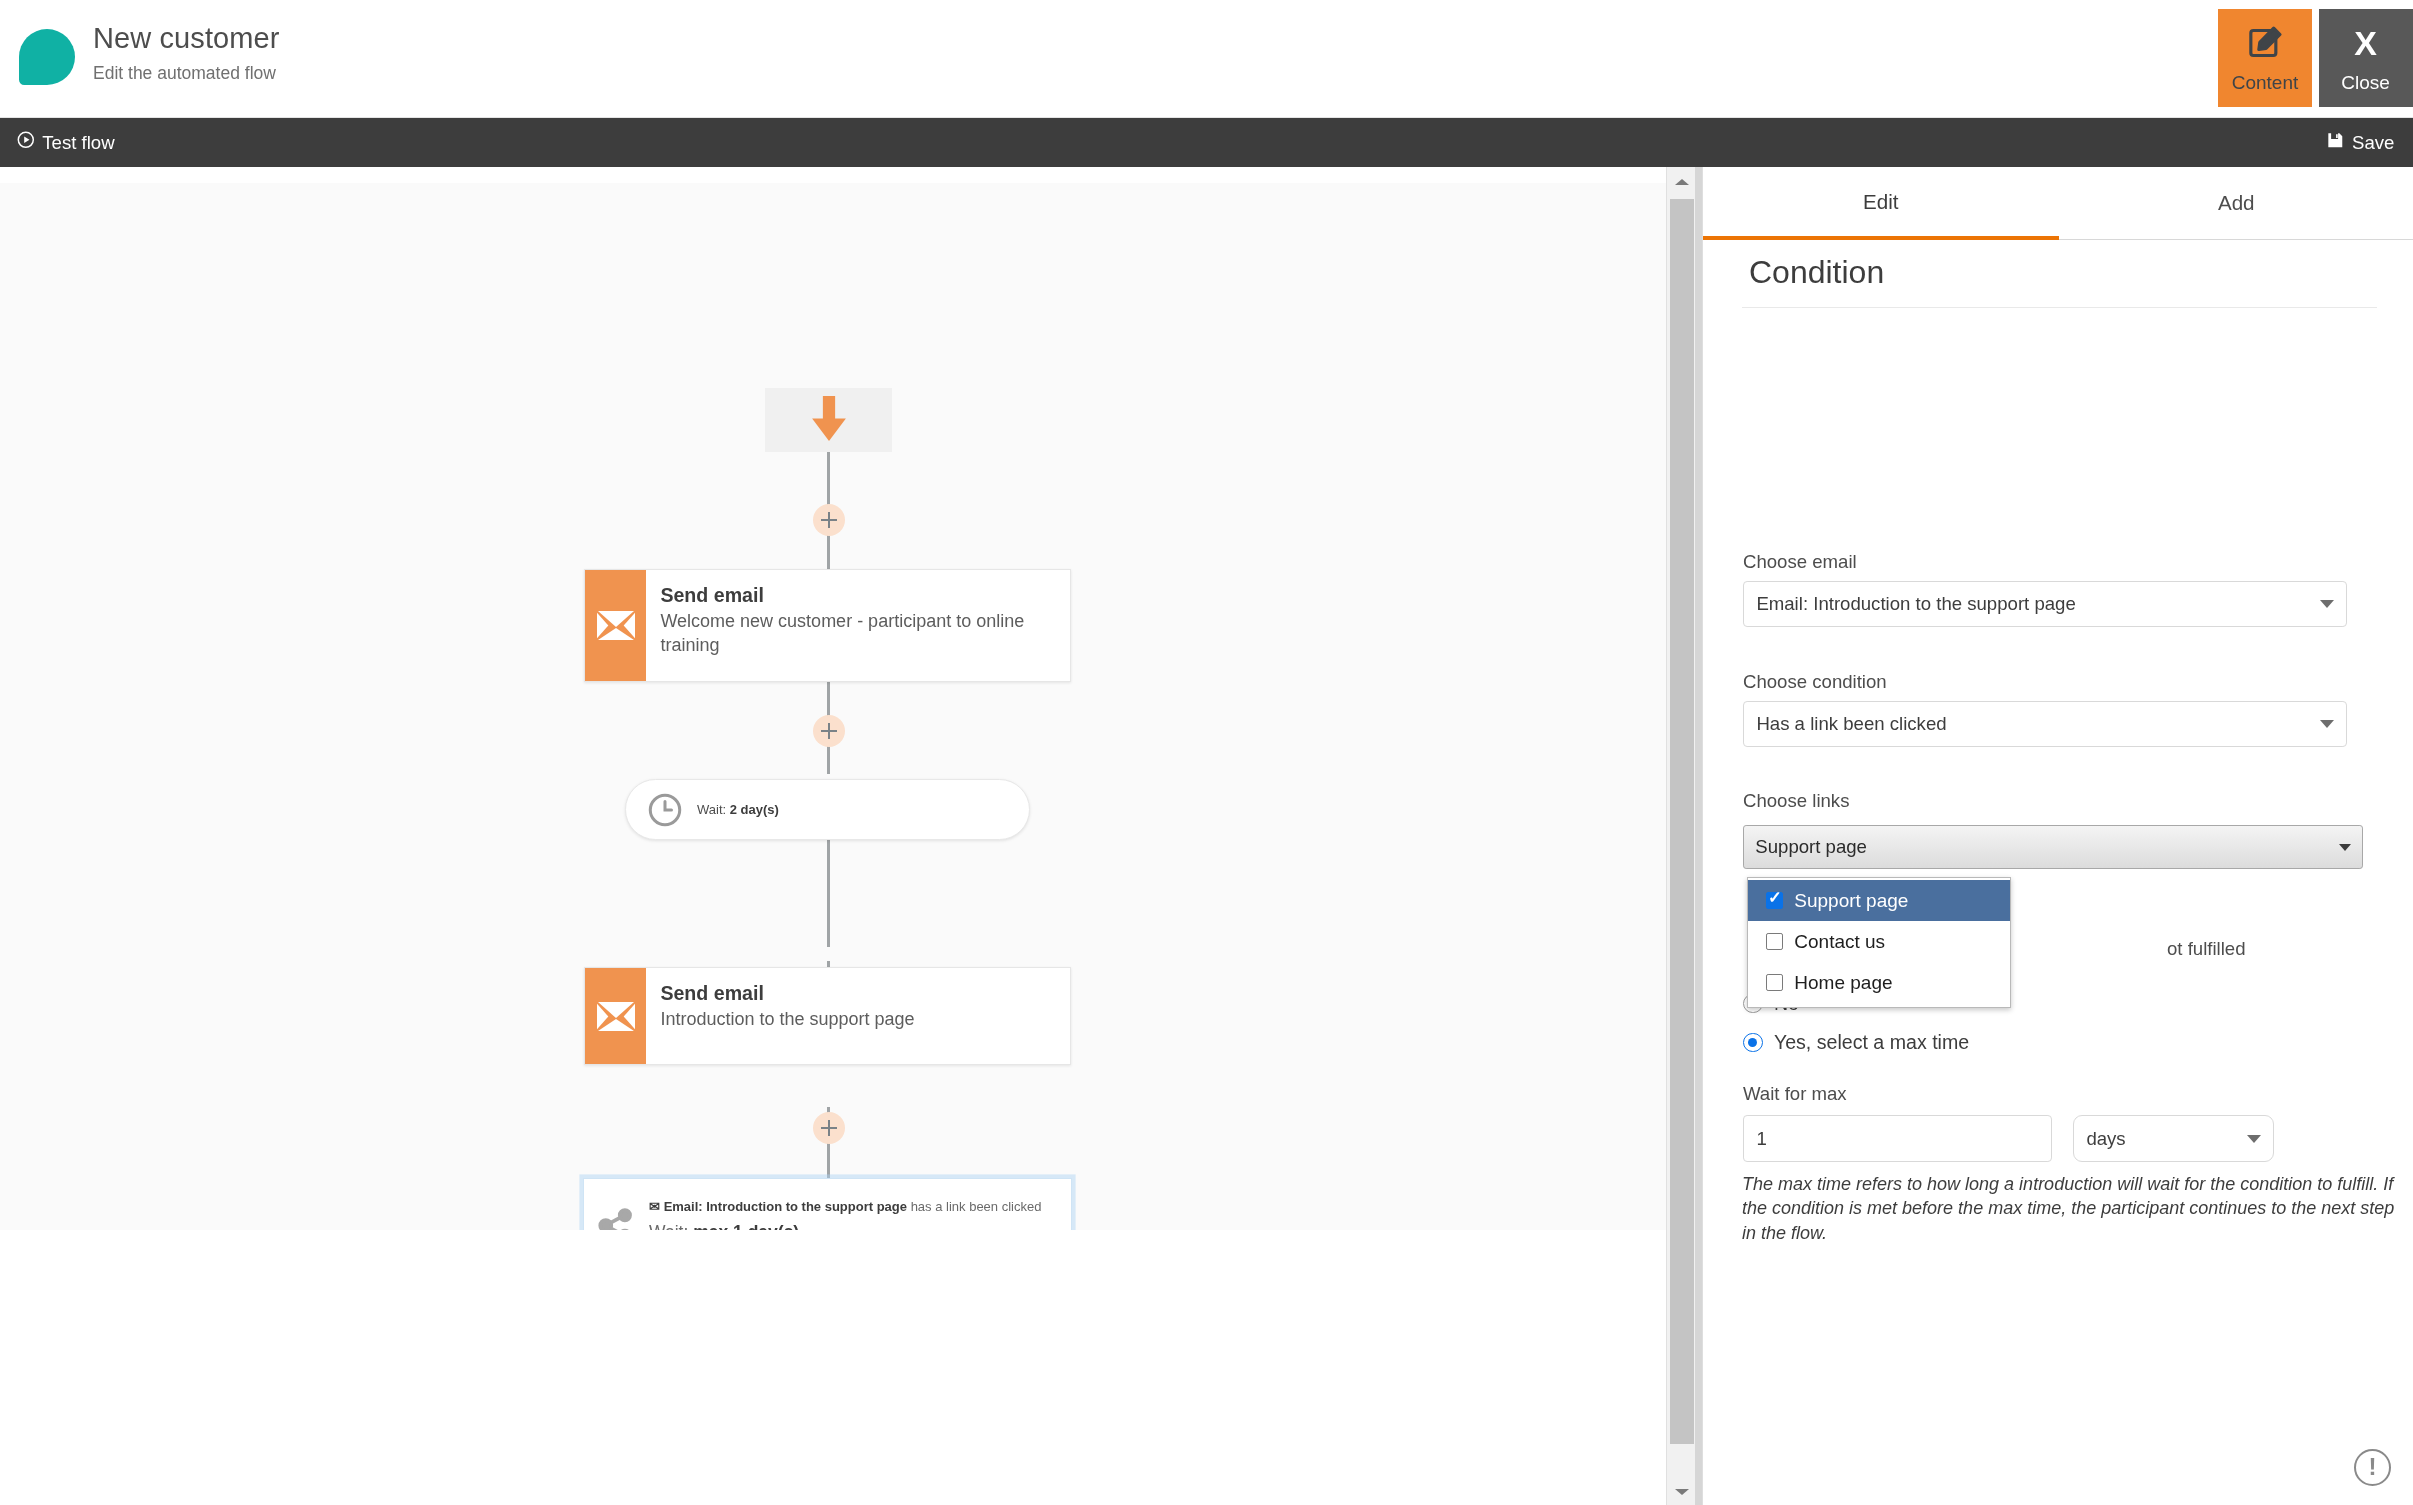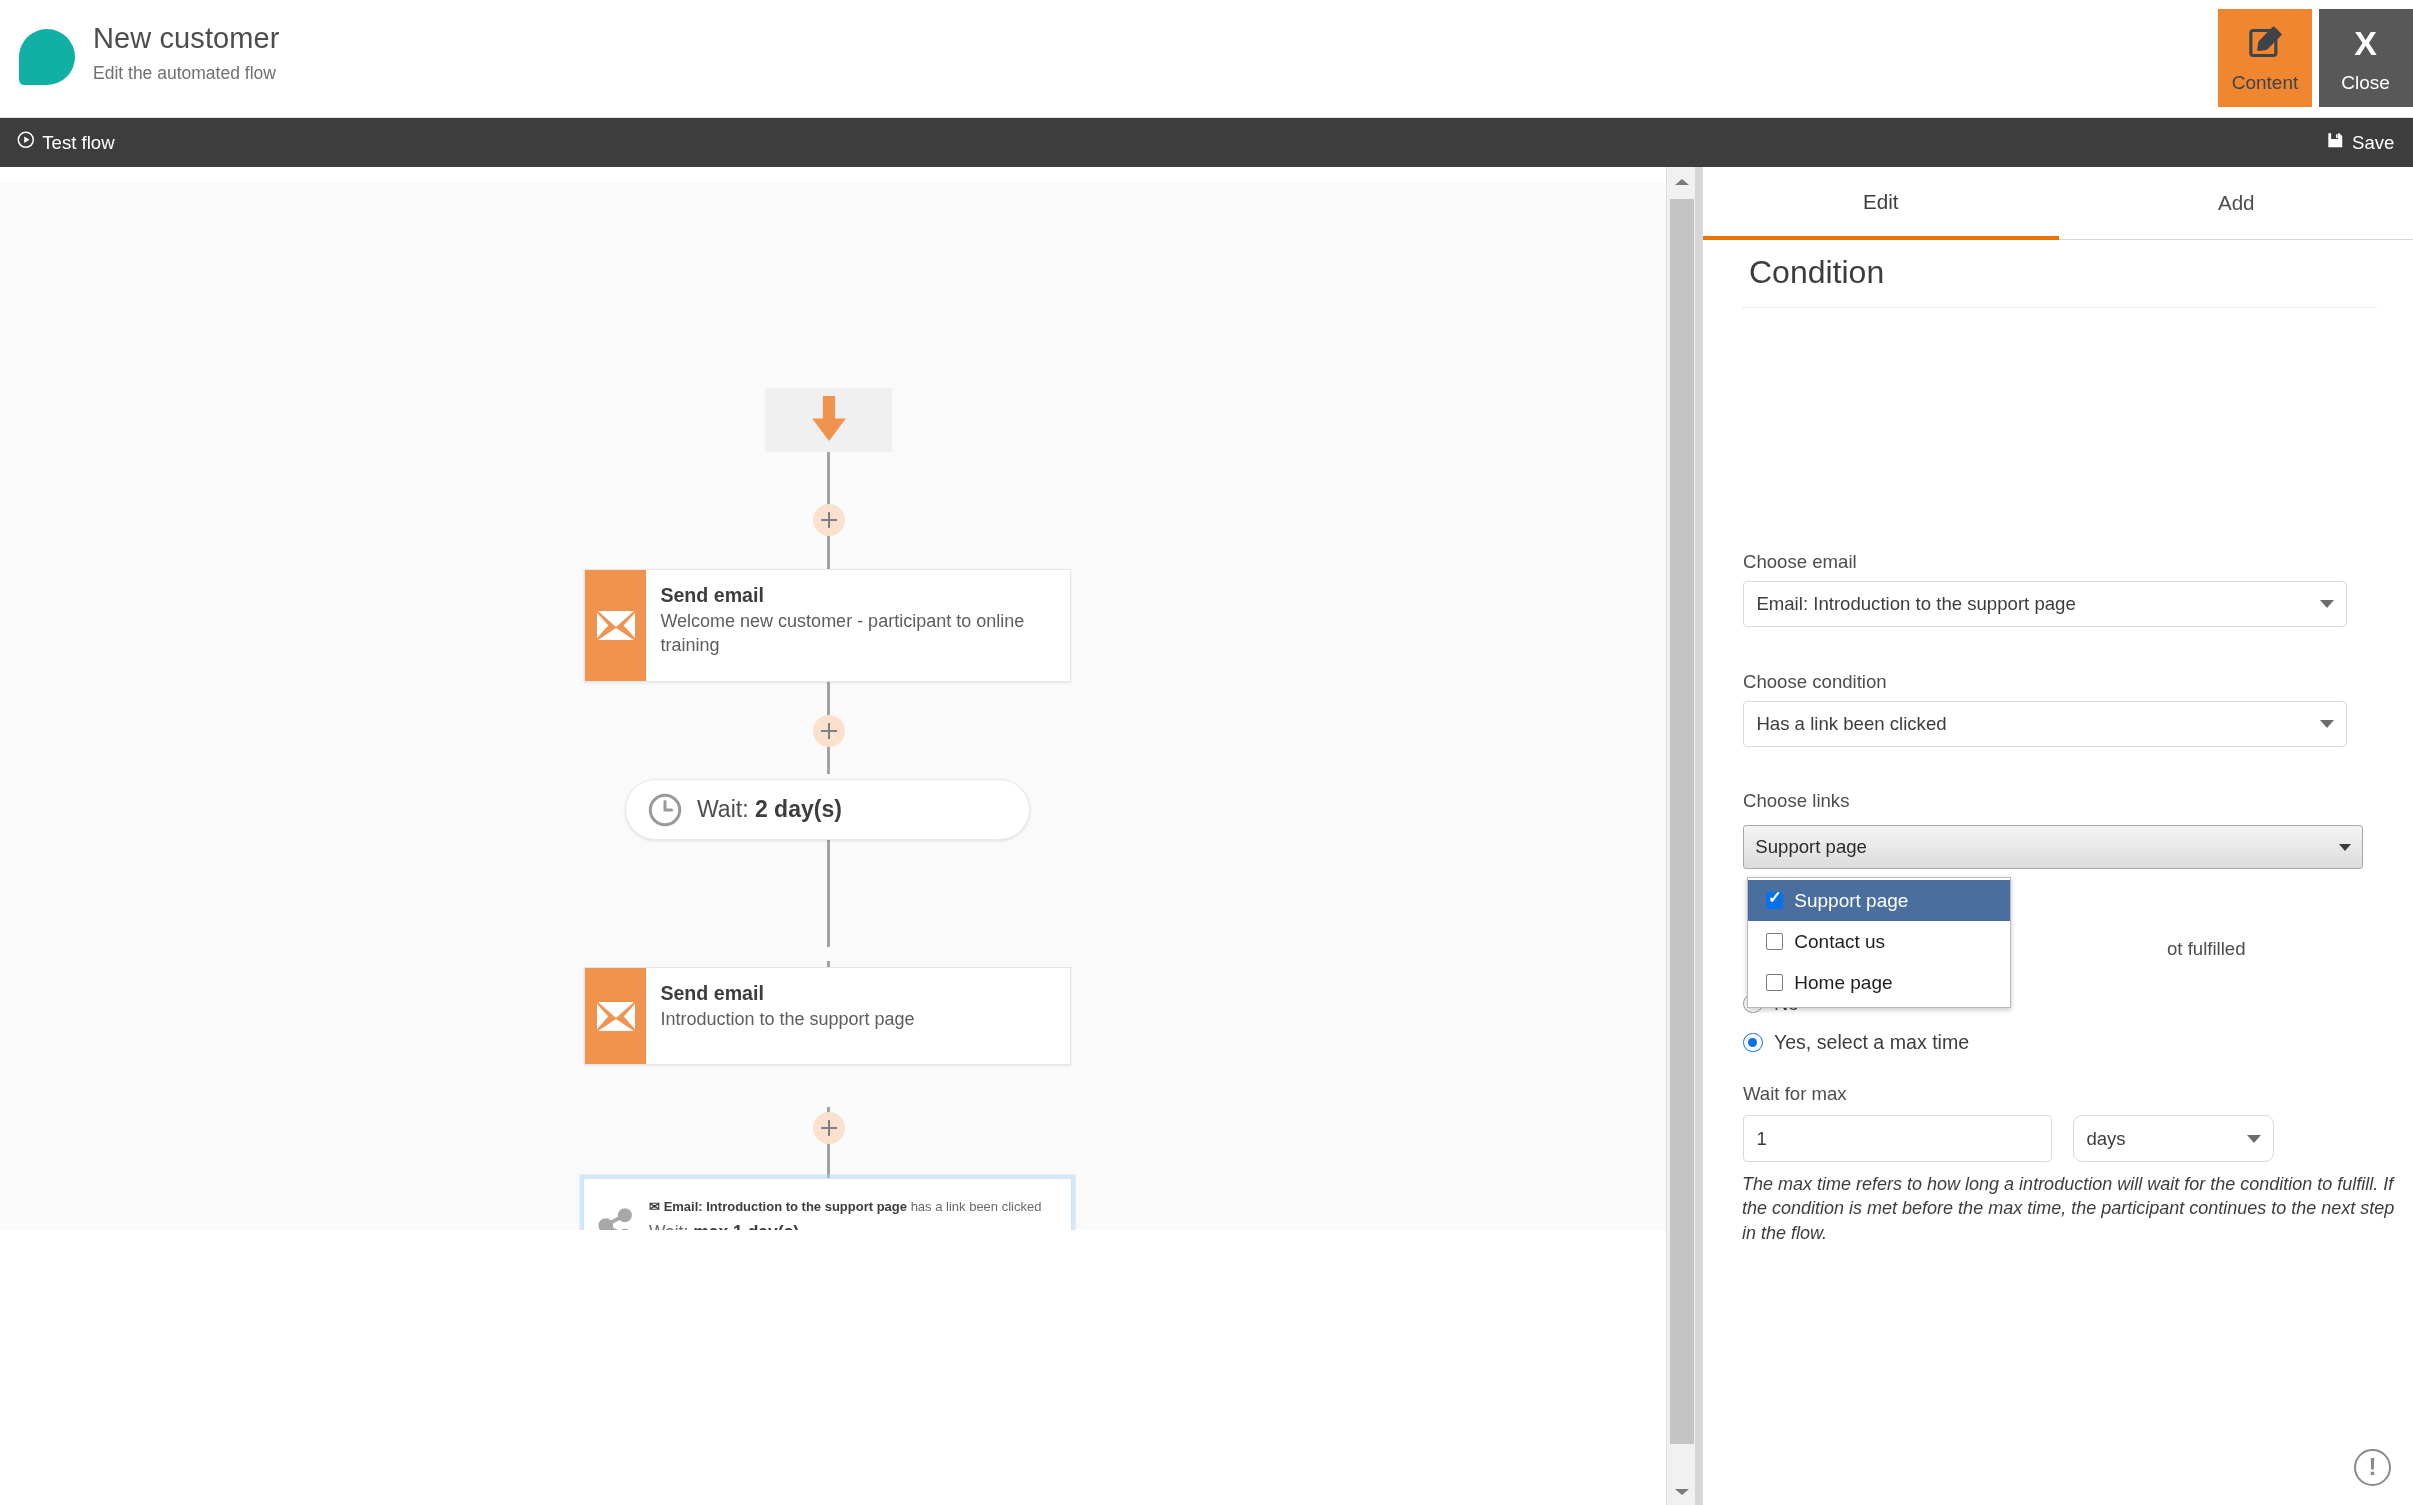--- a/index.html
+++ b/index.html
@@ -119,21 +119,21 @@
   .email-desc  { font-size: 18px; color: #5d5d5d; line-height: 1.33; margin-top: 2.6px; }
 
   .wait-node {
     position: absolute;
     background: #ffffff;
     border: 0.5px solid #e8e8e8;
     border-radius: 52px;
     box-shadow: 0 1px 3.1px rgba(0,0,0,.10);
     display: flex; align-items: center; cursor: pointer;
   }
-  .wait-text { font-size: 23px; color: #4d4d4d; margin-left: 13.4px; }
+  .wait-text { font-size: 13px; color: #4d4d4d; margin-left: 13.4px; }
   .wait-text b { font-weight: 700; color: #3d3d3d; }
 
   .cond-node {
     position: absolute;
     background: #ffffff;
     border: 0.5px solid #cfe4f5;
     box-shadow: 0 0 0 3.6px rgba(170,210,245,.45);
     display: flex; cursor: pointer;
   }
   .cond-icon-box { width: 62px; flex: 0 0 62px; display: flex; align-items: center; justify-content: center; }

